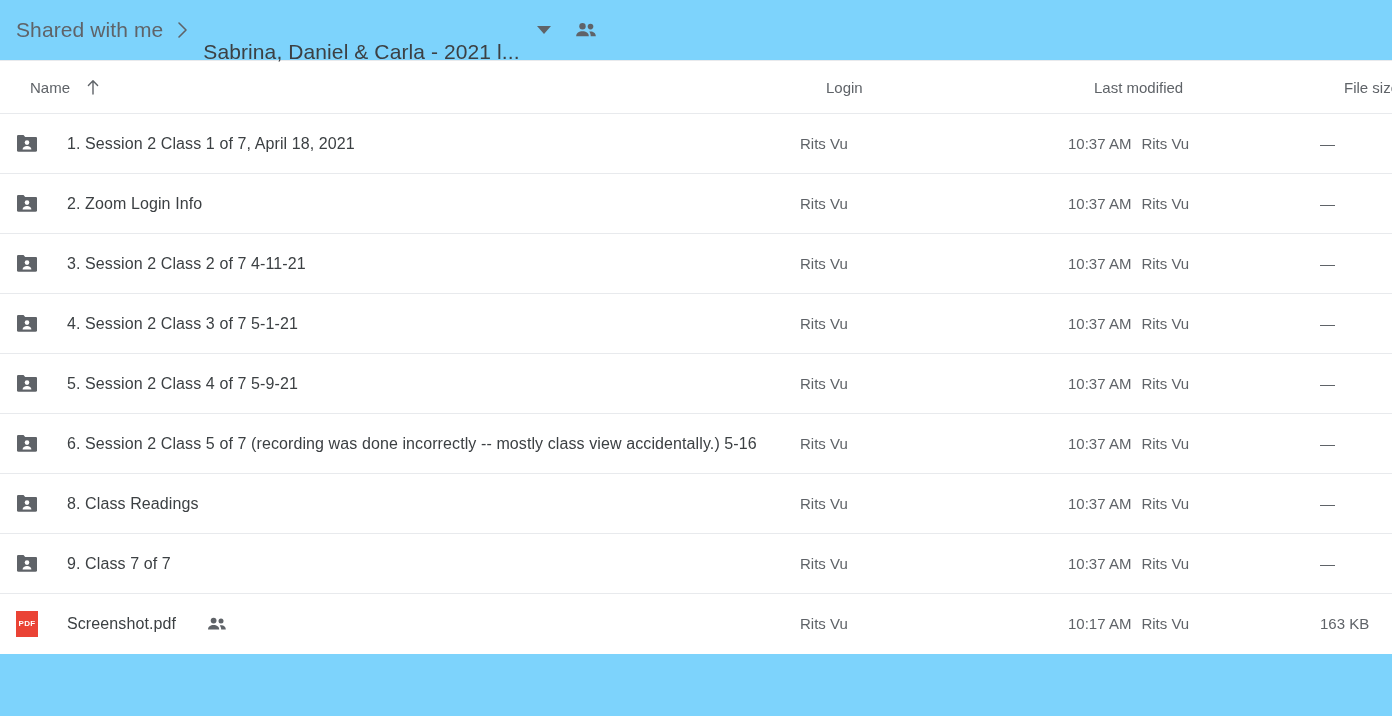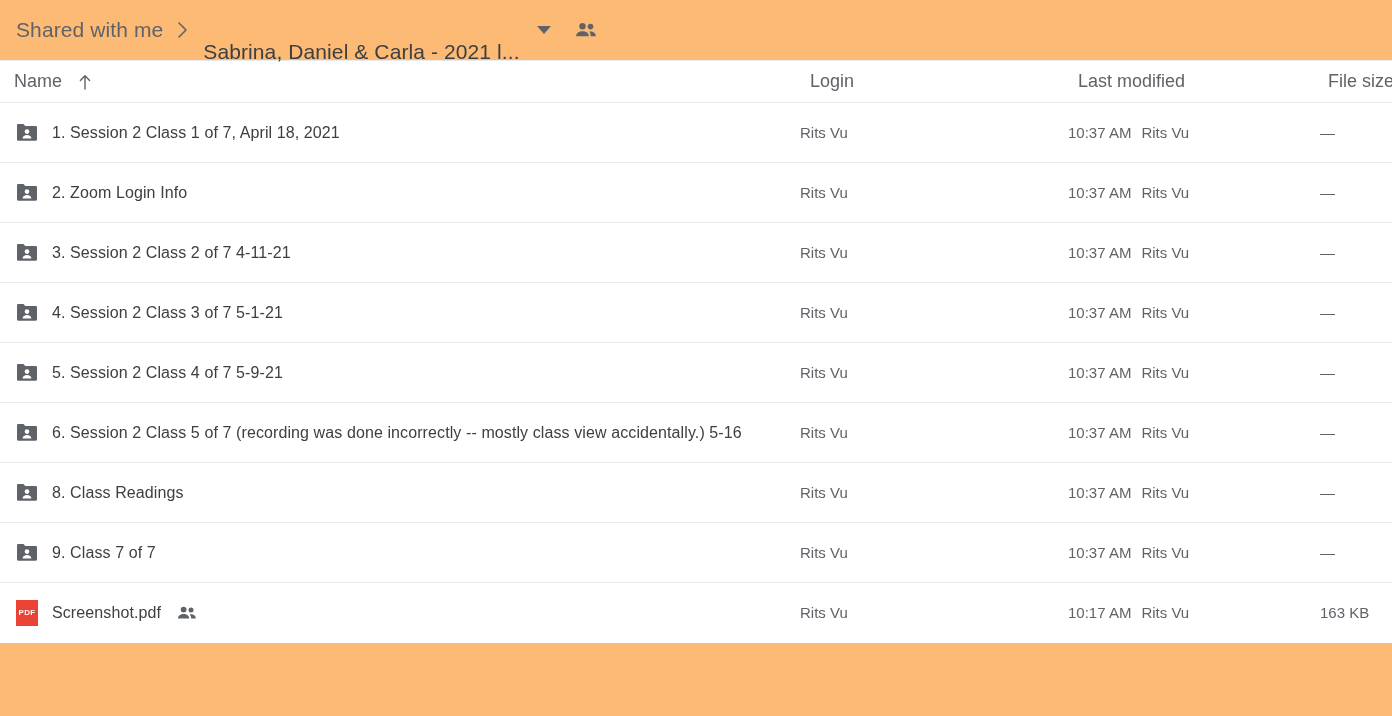--- a/index.html
+++ b/index.html
@@ -6,21 +6,21 @@
   * { box-sizing: border-box; }
   html, body {
     margin: 0; padding: 0;
     width: 1392px; height: 716px;
     background: #ffffff;
     font-family: "Liberation Sans", sans-serif;
     -webkit-font-smoothing: antialiased;
     overflow: hidden;
   }
 
-  .drive-root { width: 1392px; height: 716px; position: relative; background:#fdba74; }
+  .drive-root { width: 1392px; height: 716px; position: relative; background:#7dd3fc; }
 
   
   .breadcrumb-bar {
     height: 60px;
     display: flex;
     align-items: center;
     padding: 0 16px;
     gap: 0;
   }
   .crumb-parent {
@@ -71,24 +71,24 @@
     justify-content: center;
     margin-left: 6px;
     cursor: pointer;
   }
 
   
   .file-table { width: 100%; border-collapse: collapse; table-layout: fixed; }
 
   .head-row th {
     font-weight: normal;
-    font-size: 18px;
+    font-size: 15px;
     color: #5f6368;
     text-align: left;
-    padding: 0;
+    padding: 16px;
     height: 42px;
     vertical-align: middle;
     border-top: 1px solid #e8eaed;
     border-bottom: 1px solid #e8eaed;
     background: #fff;
     white-space: nowrap;
   }
   .col-name   { width: 800px; }
   .col-owner  { width: 268px; }
   .col-mod    { width: 252px; }
@@ -117,21 +117,21 @@
     font-size: 15px;
     color: #5f6368;
     background: #fff;
   }
   .file-row:last-child td { border-bottom: none; }
 
   .name-cell-inner {
     display: flex;
     align-items: center;
     padding-left: 14px;
-    gap: 12px;
+    gap: 27px;
     overflow: hidden;
   }
   .icon-box {
     width: 26px; height: 26px;
     flex: 0 0 26px;
     display: flex;
     align-items: center;
     justify-content: center;
   }
   .file-name {

